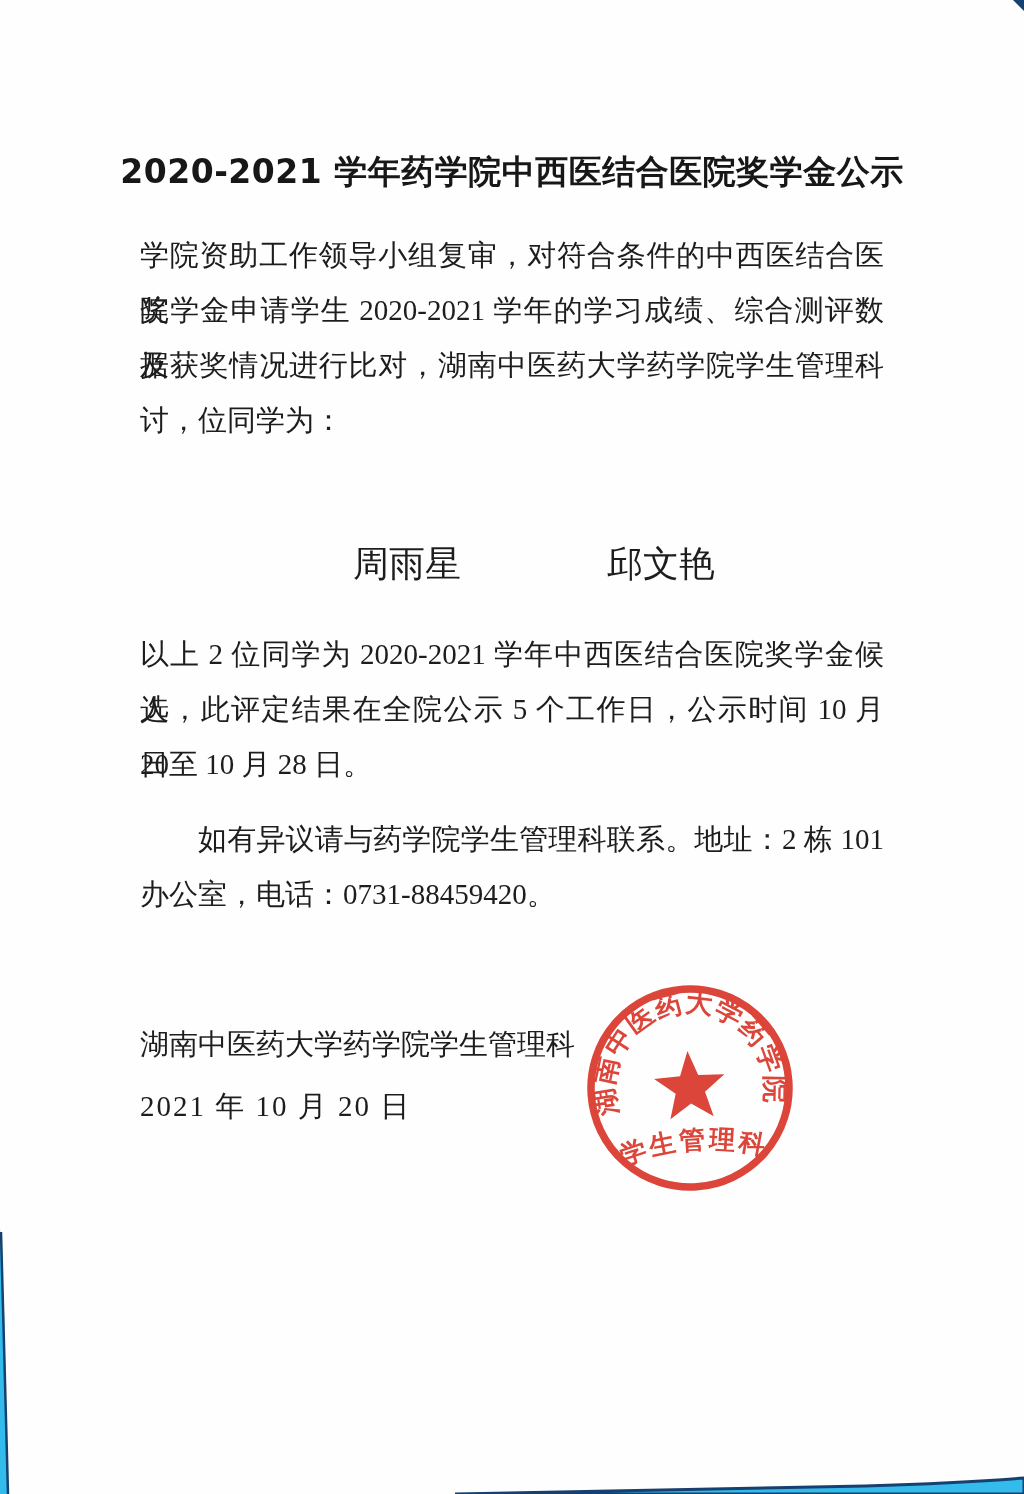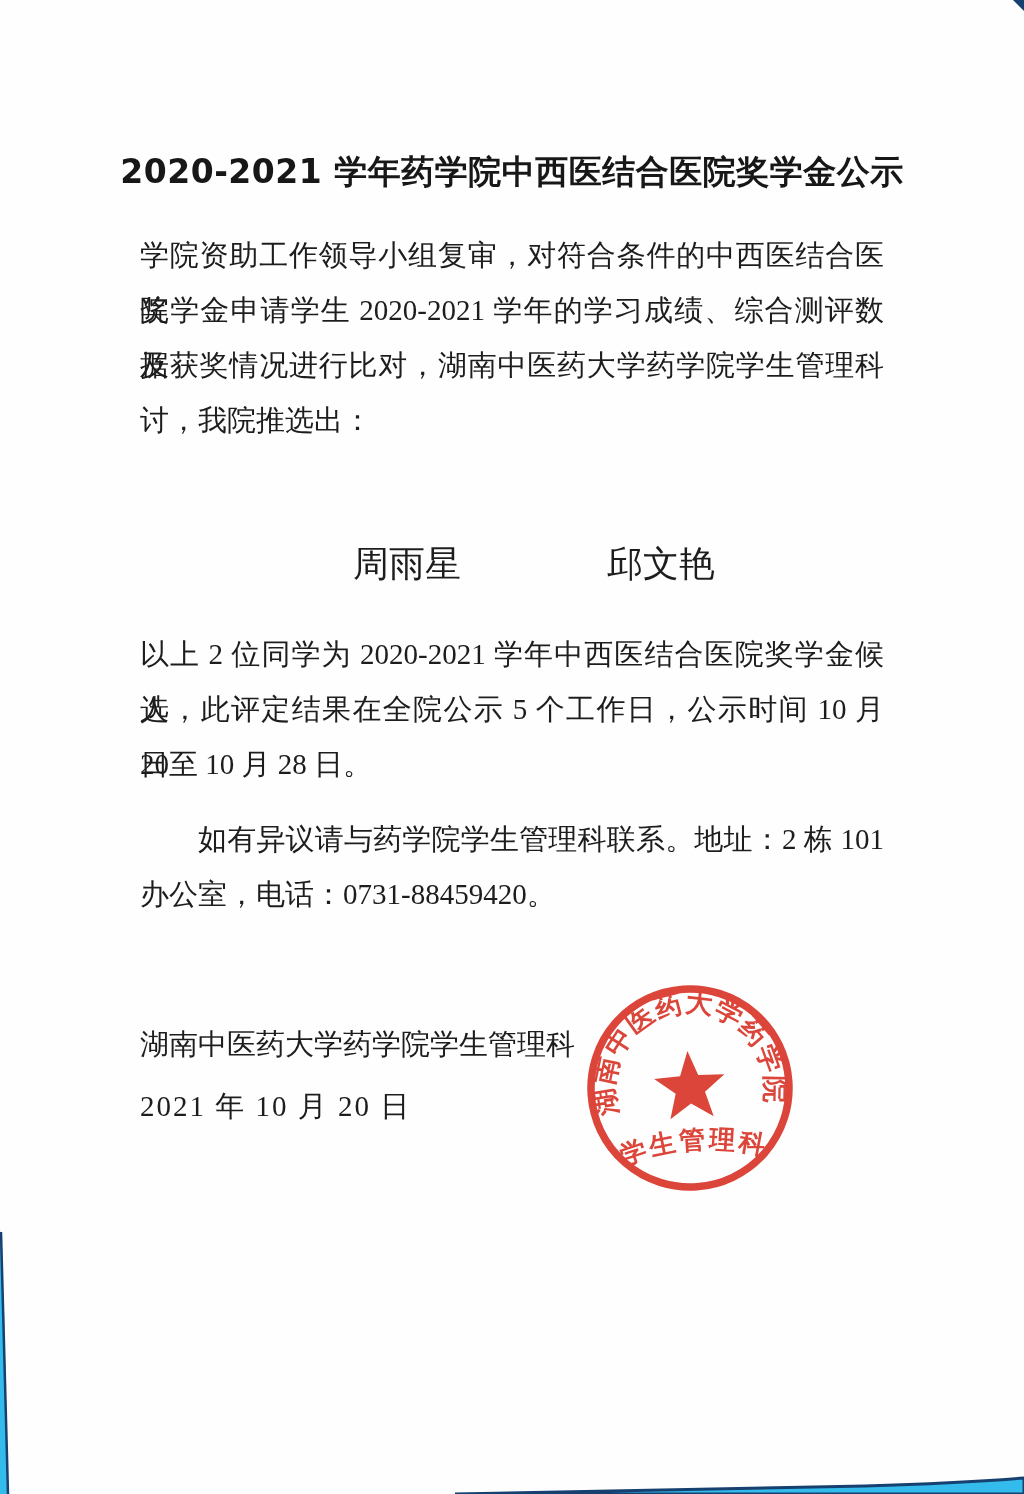--- a/index.html
+++ b/index.html
@@ -83,21 +83,21 @@
 <body>
 
 <div class="page">
 
   <div class="doc-title">2020-2021 学年药学院中西医结合医院奖学金公示</div>
 
   <div class="body-block" id="para1">
     <div class="line fill">学院资助工作领导小组复审，对符合条件的中西医结合医院</div>
     <div class="line fill">奖学金申请学生 2020-2021 学年的学习成绩、综合测评数据</div>
     <div class="line fill">及获奖情况进行比对，湖南中医药大学药学院学生管理科</div>
-    <div class="line">讨，我院推选出：</div>
+    <div class="line">讨，位同学为：</div>
   </div>
 
   <div id="names-row">
     <span class="name-1">周雨星</span>
     <span class="name-2">邱文艳</span>
   </div>
 
   <div class="body-block" id="para2">
     <div class="line fill">以上 2 位同学为 2020-2021 学年中西医结合医院奖学金候选</div>
     <div class="line fill">人，此评定结果在全院公示 5 个工作日，公示时间 10 月 20</div>

